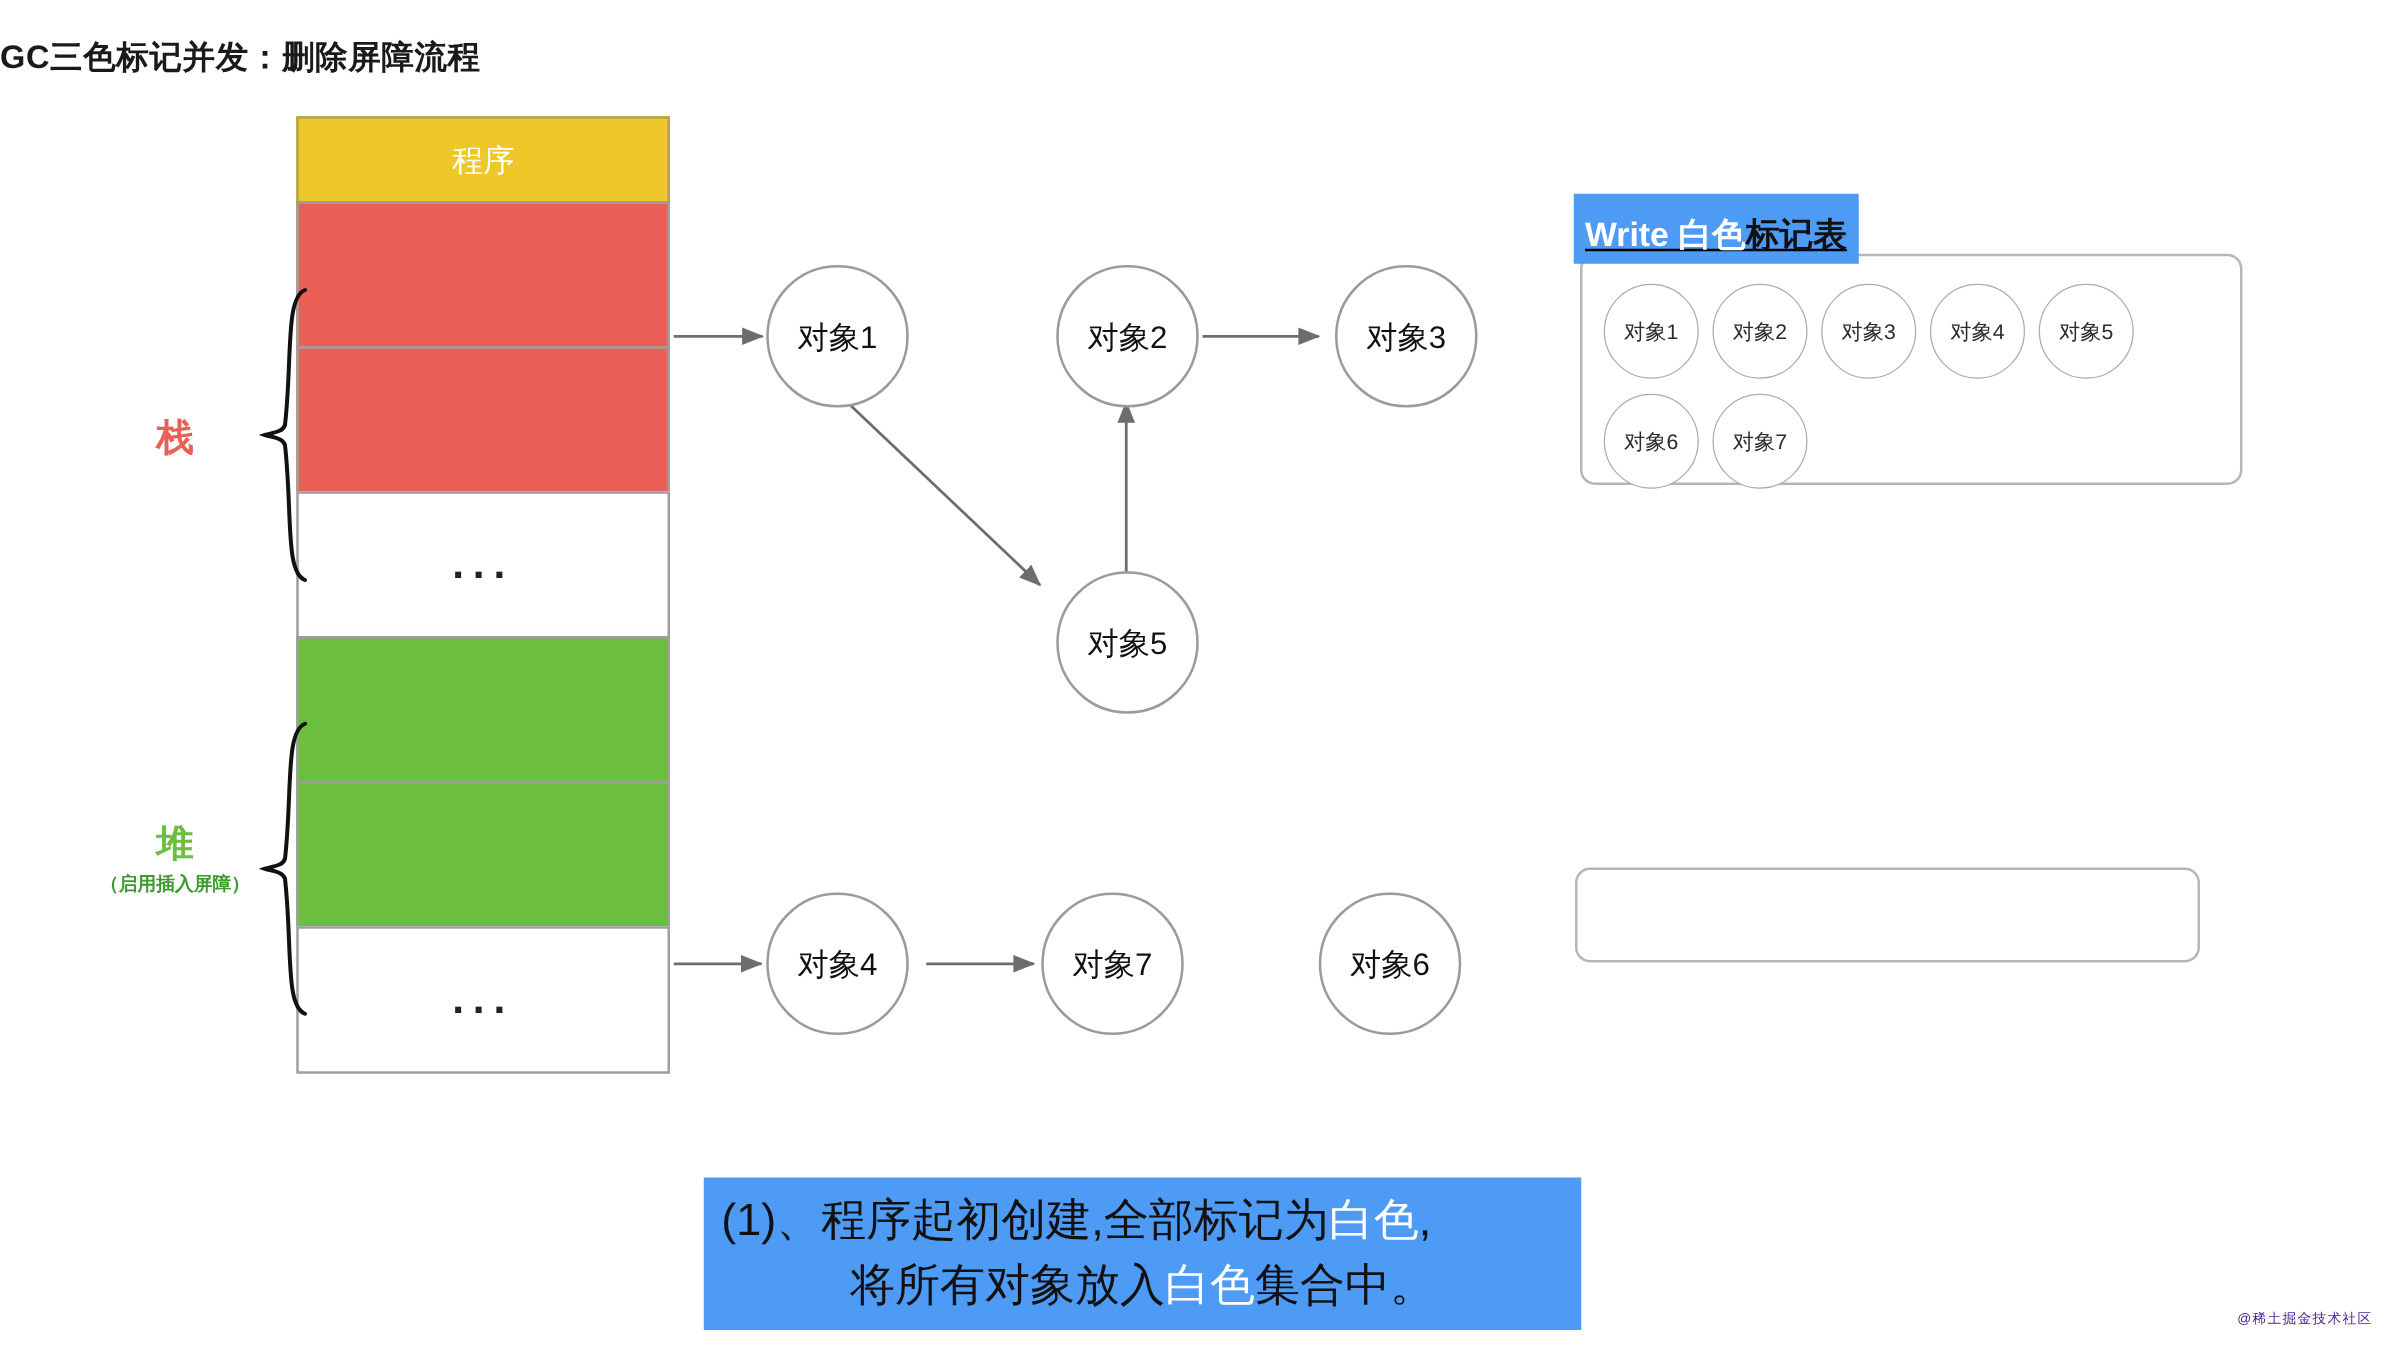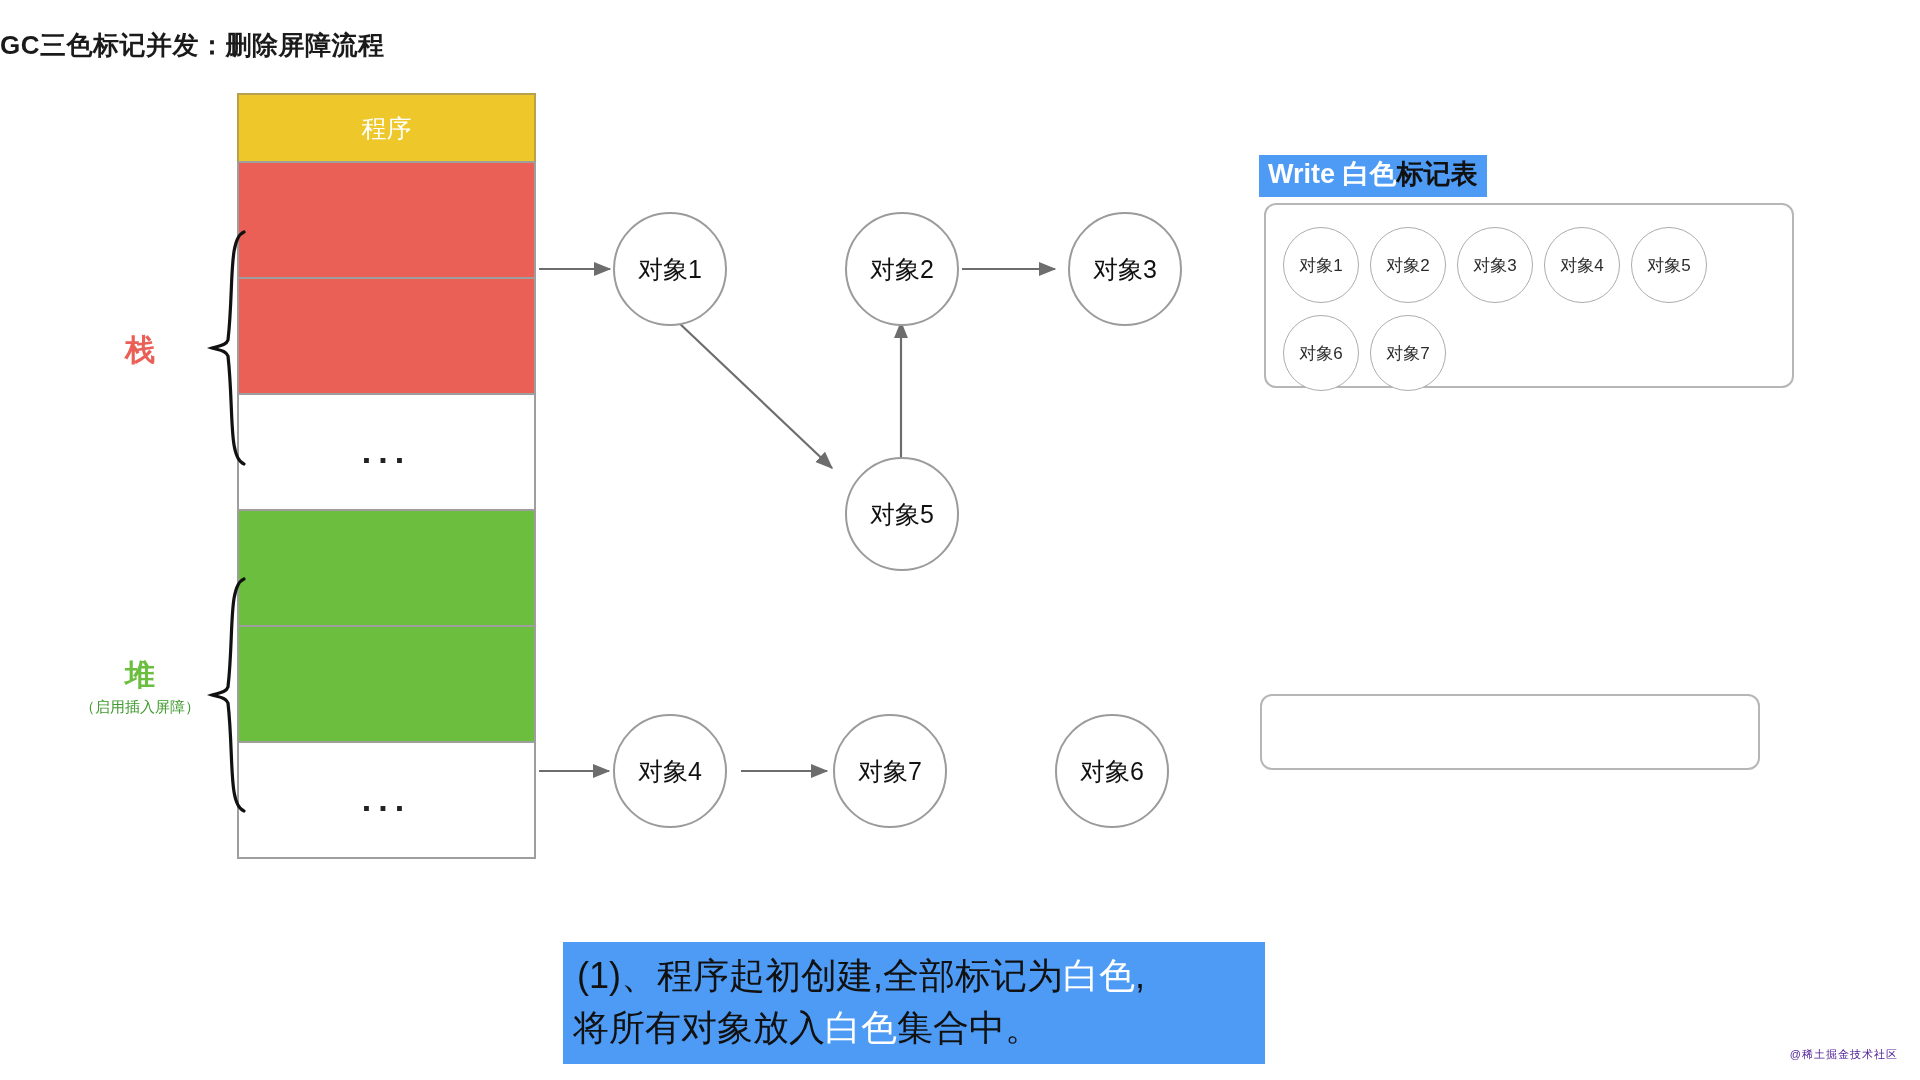--- a/index.html
+++ b/index.html
@@ -85,21 +85,21 @@
     font-weight: 300;
   }
   .brace svg { display: block; }
   .side-label {
     position: absolute;
     text-align: center;
     font-weight: bold;
   }
   .label-stack { color: #ea6057; font-size: 30px; }
   .label-heap  { color: #6cbe3f; font-size: 30px; }
-  .label-heap-sub { color: #3e9a2e; font-size: 15px; font-weight: normal; white-space: nowrap; }
+  .label-heap-sub { color: #3e9a2e; font-size: 15px; font-weight: bold; white-space: nowrap; }
 
   
   .node {
     position: absolute;
     box-sizing: border-box;
     width: 114px;
     height: 114px;
     border: 2px solid #9b9b9b;
     border-radius: 50%;
     background: #ffffff;
@@ -116,26 +116,27 @@
     pointer-events: none;
   }
 
   
   .mark-table { position: absolute; }
   .mark-head {
     position: absolute;
     top: 0;
     left: 0;
     background: #4d9bf5;
-    padding: 3px 9px 5px 9px;
+    padding: 17px 9px 5px 9px;
     font-size: 27px;
     font-weight: bold;
     white-space: nowrap;
     z-index: 3;
     line-height: 1.25;
+    text-decoration: underline;
   }
   .mark-head .suffix { font-weight: bold; }
   .mark-box {
     position: absolute;
     box-sizing: border-box;
     border: 2px solid #b6b6b6;
     border-radius: 12px;
     background: #ffffff;
   }
   .chip-wrap {
@@ -168,21 +169,21 @@
     top: 942px;
     width: 702px;
     background: #4d9bf5;
     color: #111111;
     font-size: 36px;
     line-height: 1.45;
     padding: 8px 10px 10px 10px;
     box-sizing: border-box;
   }
   .caption .l1 { display: block; text-align: left; padding-left: 4px;}
-  .caption .l2 { display: block; }
+  .caption .l2 { display: block; text-align: center; }
   .caption .hl { color: #ffffff; }
 
   
   .watermark {
     position: absolute;
     right: 22px;
     bottom: 18px;
     font-size: 11px;
     color: #4c1d95;
     letter-spacing: 1px;

